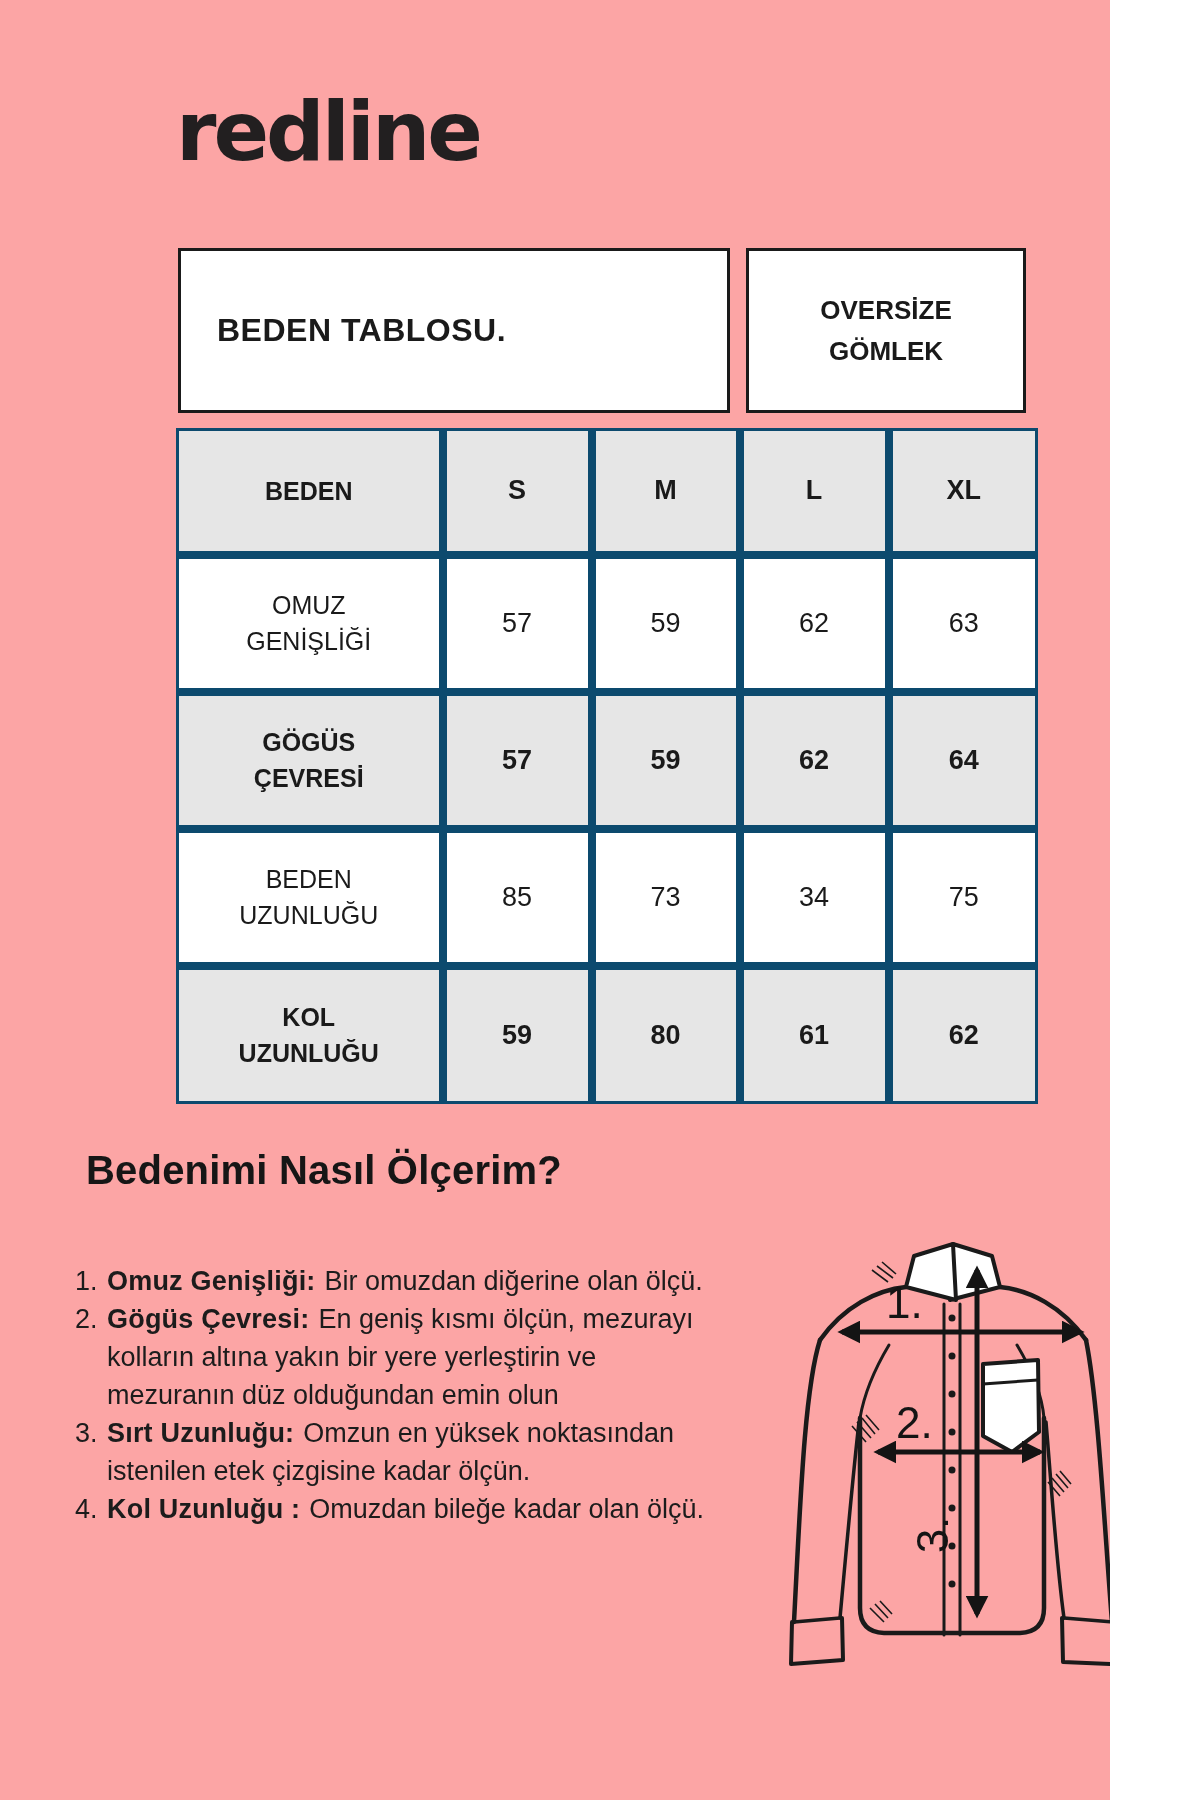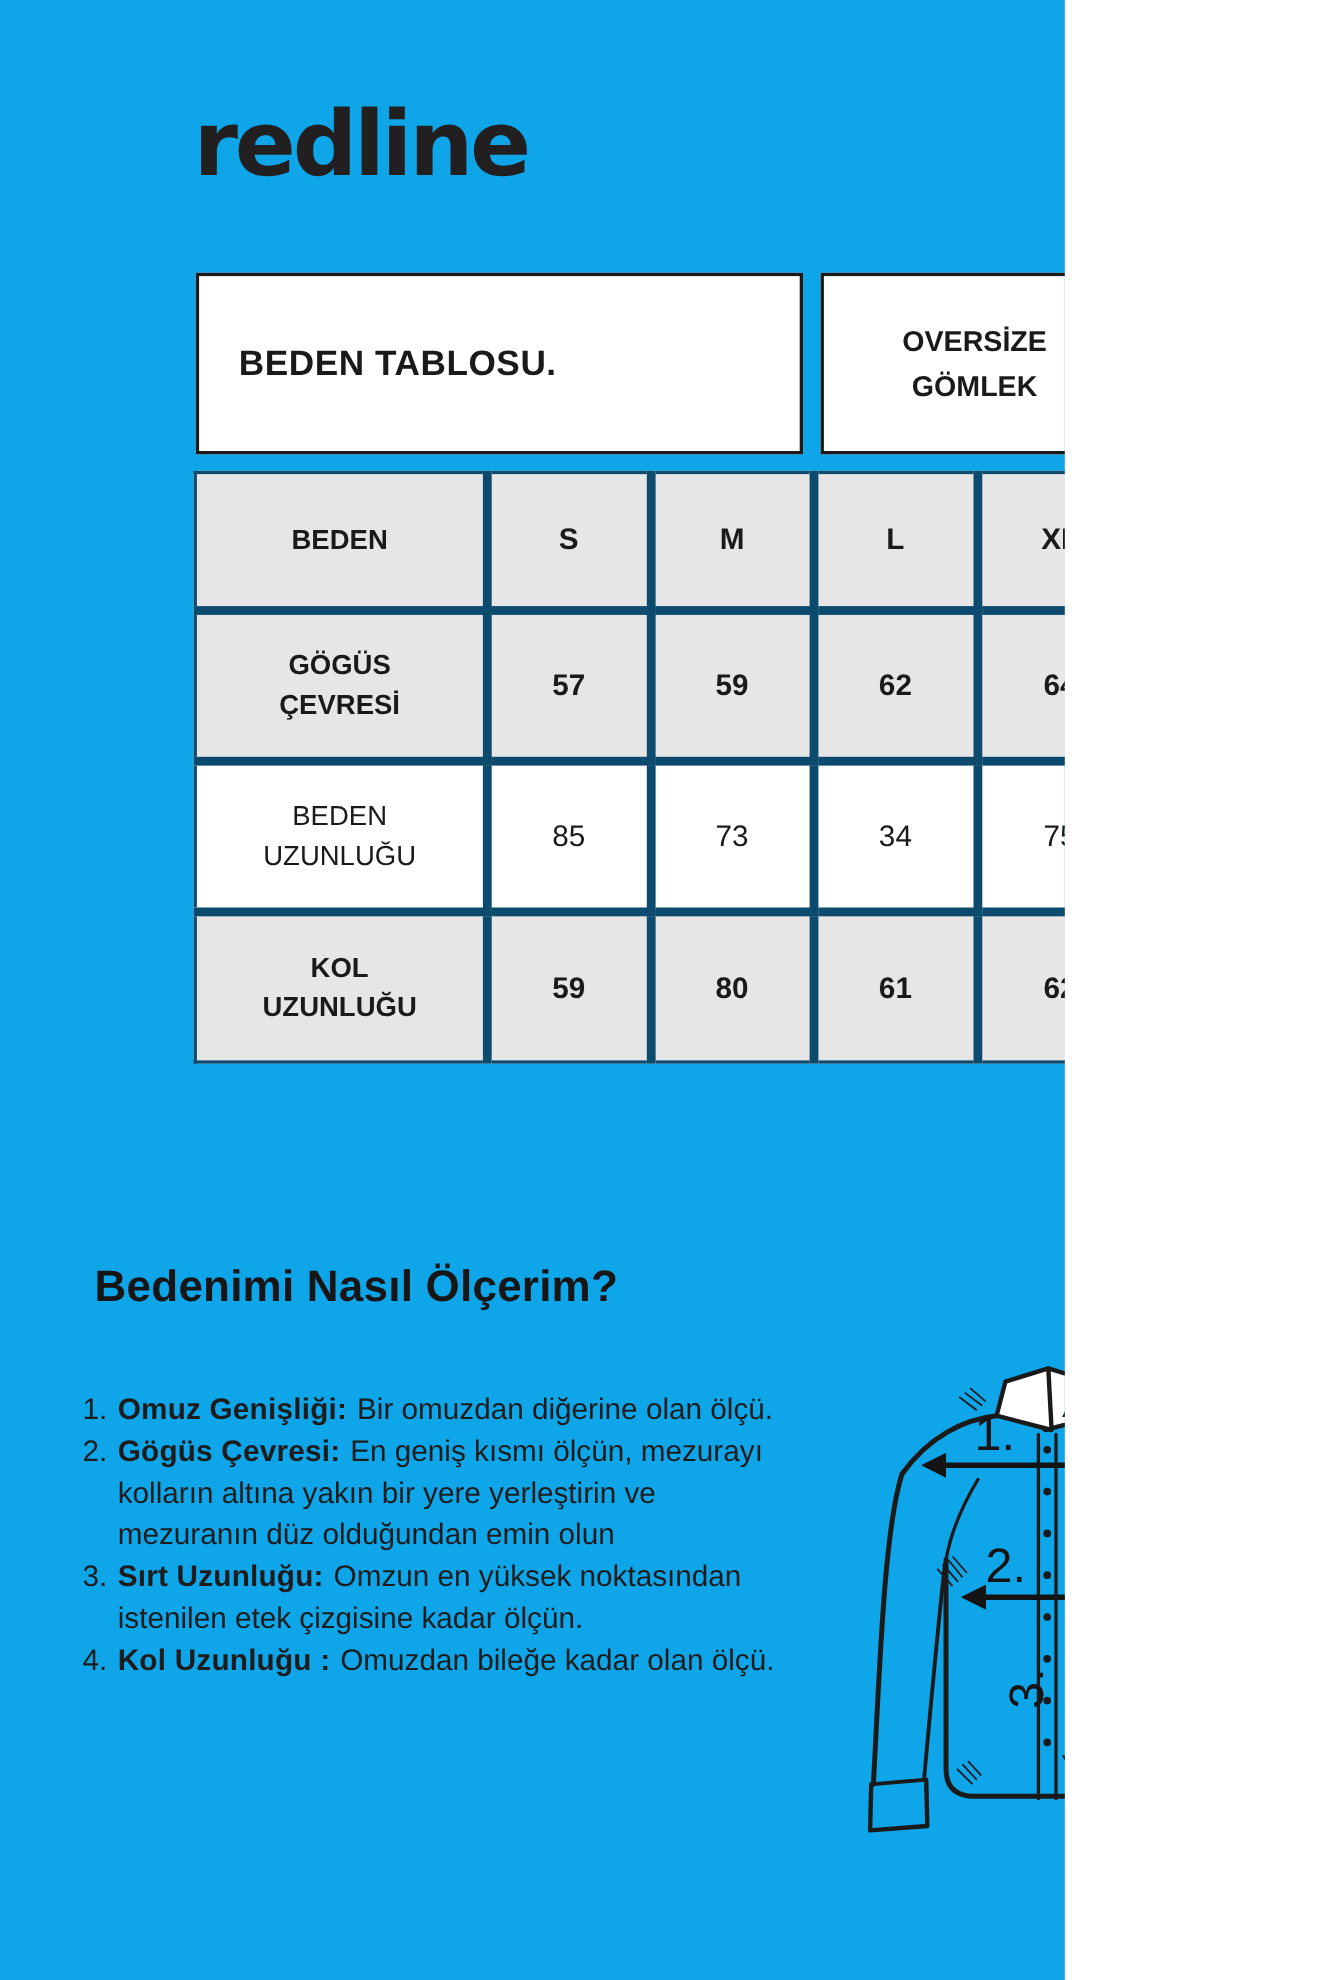--- a/index.html
+++ b/index.html
@@ -1,17 +1,17 @@
 <!DOCTYPE html>
 <html><head>
 <meta charset="utf-8">
 <style>
   html,body{margin:0;padding:0;background:#ffffff;}
   .page{
-    position:relative;width:968px;height:1800px;background:#0ea5e9;
+    position:relative;width:1110px;height:1800px;background:#fca5a5;
     font-family:"Liberation Sans", sans-serif;color:#1a1a1a;overflow:hidden;
   }
   .logo{
     position:absolute;left:176px;top:84px;
     font-family:"DejaVu Sans", sans-serif;
     font-size:82px;font-weight:bold;letter-spacing:-3px;color:#221f20;
   }
   .hdr-box{
     position:absolute;top:248px;height:165px;border:3px solid #1a1a1a;
     display:flex;align-items:center;box-sizing:border-box;background:#fff;
@@ -81,20 +81,28 @@
         <col style="width:148px">
     </colgroup>
     <tbody>
       <tr class="hdr shade bold outer">
         <td class="label-col">BEDEN</td>
         <td>S</td>
         <td>M</td>
         <td>L</td>
         <td>XL</td>
       </tr>
+      <tr class="data">
+        <td class="label-col">OMUZ
+GENİŞLİĞİ</td>
+        <td>57</td>
+        <td>59</td>
+        <td>62</td>
+        <td>63</td>
+      </tr>
       <tr class="data shade bold">
         <td class="label-col">GÖGÜS
 ÇEVRESİ</td>
         <td>57</td>
         <td>59</td>
         <td>62</td>
         <td>64</td>
       </tr>
       <tr class="data">
         <td class="label-col">BEDEN

